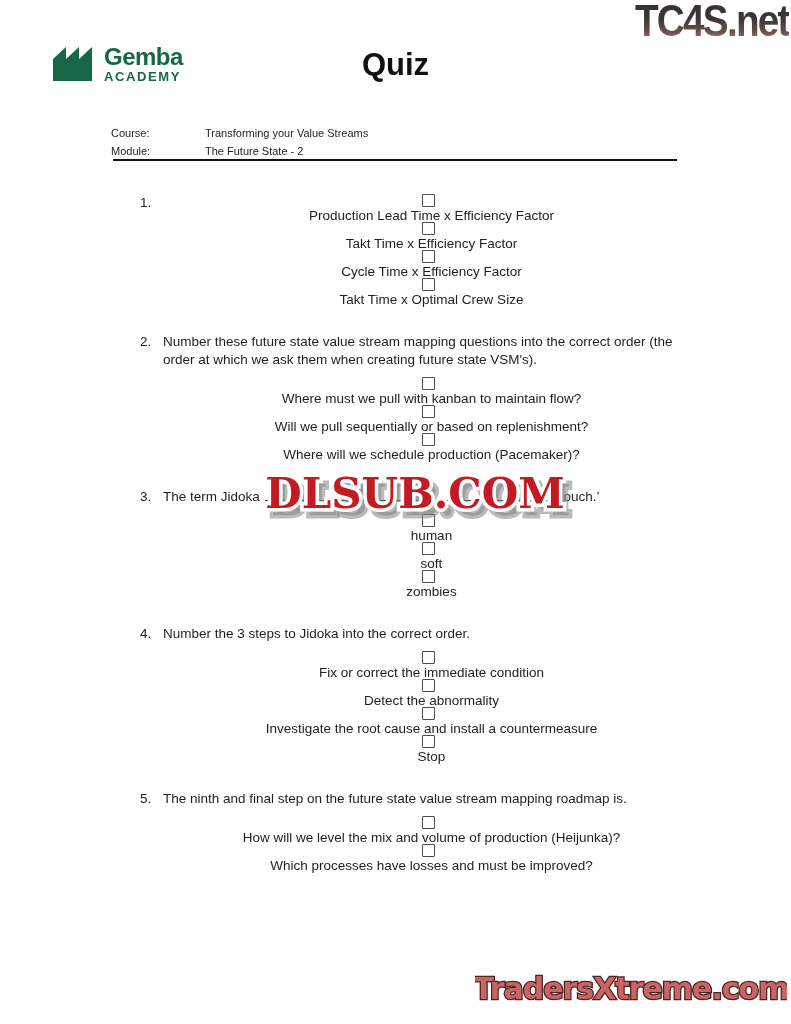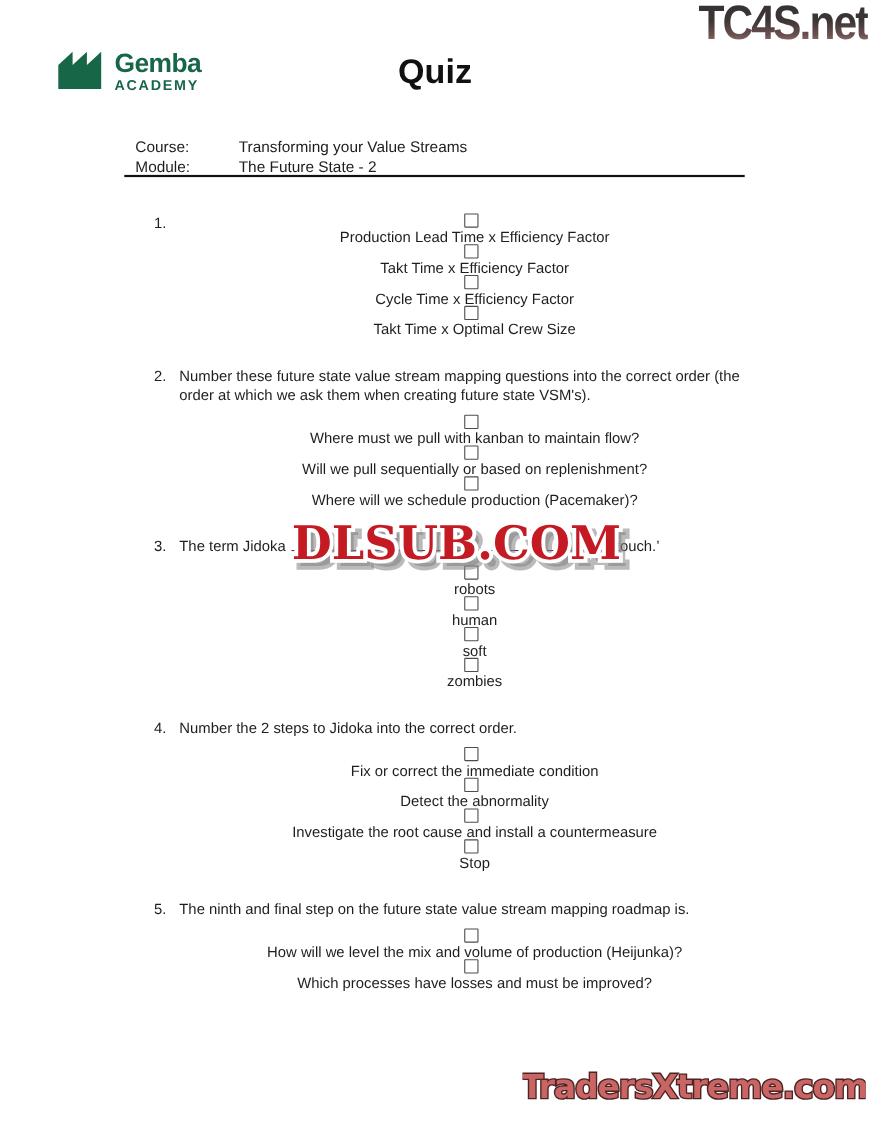--- a/index.html
+++ b/index.html
@@ -59,23 +59,23 @@
     text-align: center;
     font-size: 31px;
     font-weight: bold;
     color: #111;
     letter-spacing: 0px;
   }
 
   
   .meta {
     position: absolute;
-    left: 123px;
+    left: 111px;
     top: 124px;
-    font-size: 14px;
+    font-size: 11px;
   }
   .meta-row { display: flex; line-height: 18px; }
   .meta-label { width: 94px; }
   .meta-rule {
     position: absolute;
     left: 113px;
     top: 159px;
     width: 564px;
     height: 2px;
     background: #111;
@@ -218,41 +218,37 @@
         </div>
       </div>
     </div>
 
     <div class="question">
       <span class="q-num">3.</span>
       <div class="q-body">
         <div class="q-text"><span>The term Jidoka</span><span class="blank-line"></span><span>touch.’</span></div>
         <div class="option">
           <span class="cb"></span>
-          <span class="opt-label">robots</span>
-        </div>
-        <div class="option">
-          <span class="cb"></span>
           <span class="opt-label">human</span>
         </div>
         <div class="option">
           <span class="cb"></span>
           <span class="opt-label">soft</span>
         </div>
         <div class="option">
           <span class="cb"></span>
           <span class="opt-label">zombies</span>
         </div>
       </div>
     </div>
 
     <div class="question">
       <span class="q-num">4.</span>
       <div class="q-body">
-        <div class="q-text">Number the 2 steps to Jidoka into the correct order.</div>
+        <div class="q-text">Number the 3 steps to Jidoka into the correct order.</div>
         <div class="option">
           <span class="cb"></span>
           <span class="opt-label">Fix or correct the immediate condition</span>
         </div>
         <div class="option">
           <span class="cb"></span>
           <span class="opt-label">Detect the abnormality</span>
         </div>
         <div class="option">
           <span class="cb"></span>

